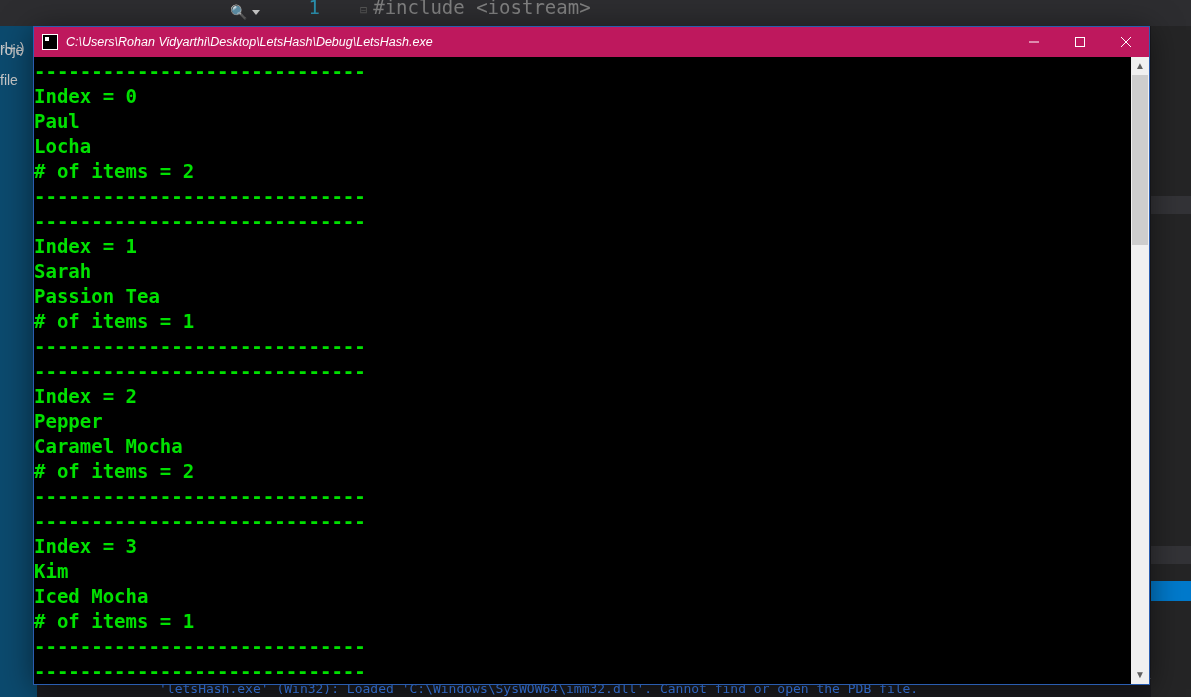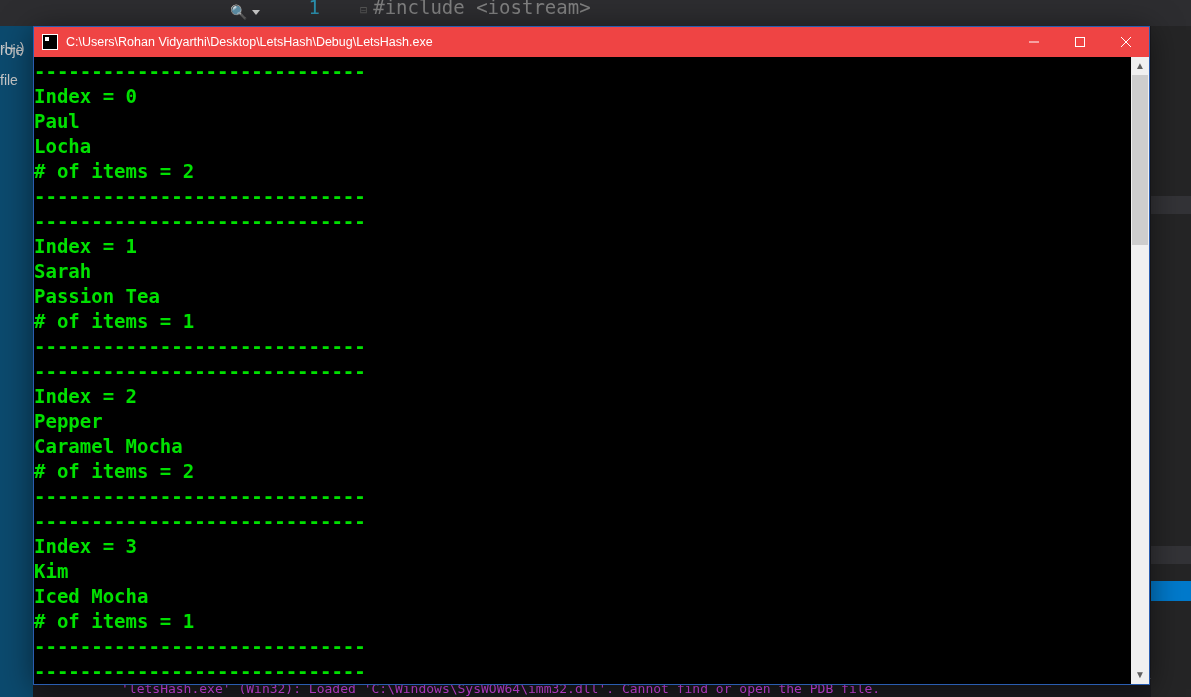--- a/index.html
+++ b/index.html
@@ -104,52 +104,53 @@
   }
 
   .bg-editor {
     position: absolute;
     left: 33px; right: 40px; top: 26px; bottom: 18px;
     background: #1b1b1f;
   }
 
   .bg-bottom {
     position: absolute;
-    left: 33px; right: 40px; bottom: 0; height: 18px;
+    left: 45px; right: 40px; bottom: 0; height: 18px;
     background: #1b1b1f;
     border-top: 1px solid #3f3f46;
     font-family: Consolas, monospace;
     font-size: 13px;
-    color: #d946ef;
+    color: #3b82f6;
     display: flex;
     align-items: center;
-    padding-left: 88px;
+    padding-left: 114px;
     white-space: nowrap;
     overflow: hidden;
   }
 
   
   .console-window {
     position: absolute;
     left: 33px;
     top: 26px;
     width: 1115px;
     height: 657px;
     background: #000;
     box-shadow: 0 4px 30px rgba(0,0,0,0.5);
     border: 1px solid #2a5db0;
   }
 
   .titlebar {
     height: 30px;
-    background: #ef4444;
+    background: #be185d;
     color: #fff;
     display: flex;
     align-items: center;
     font-size: 12.5px;
+    font-style: italic;
   }
   .titlebar .icon {
     width: 16px; height: 16px;
     margin: 0 8px;
     display: inline-block;
     background: #000;
     border: 1px solid #fff;
     box-sizing: border-box;
     position: relative;
   }

